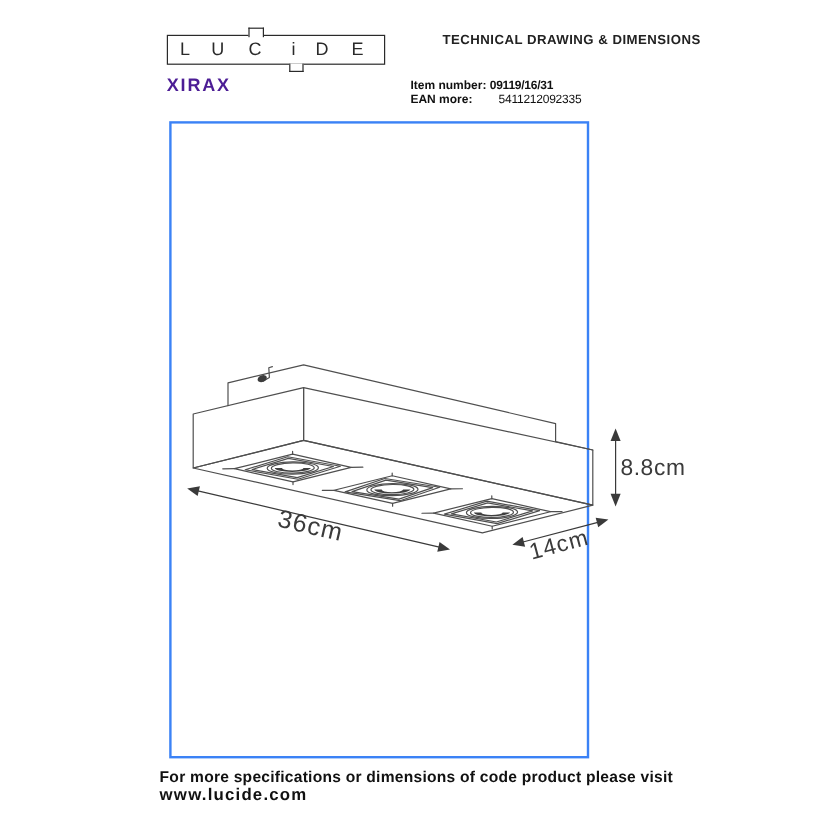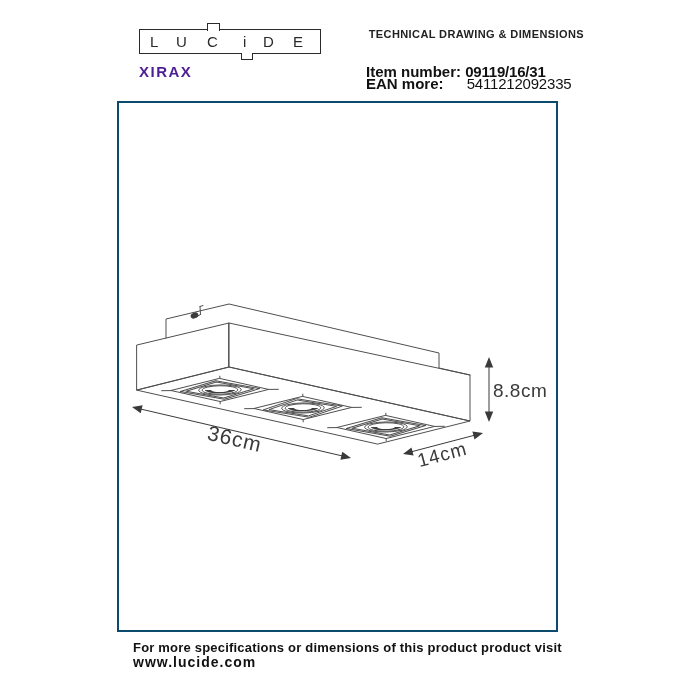--- a/index.html
+++ b/index.html
@@ -22,29 +22,29 @@
     background:#fff; border:1.5px solid #2a2a2a; border-top:none;
   }
   .product-name{
     position:absolute; left:139px; top:63px; font-size:15px; font-weight:bold;
     letter-spacing:1.5px; color:#4c1d95;
   }
   .doc-title{
     position:absolute; right:116px; top:28px; font-size:11px; font-weight:bold;
     letter-spacing:0.4px; color:#222;
   }
-  .codes{ position:absolute; left:342px; top:66px; font-size:15px; color:#111; line-height:12px;margin-left:24px; }
+  .codes{ position:absolute; left:342px; top:66px; font-size:10px; color:#111; line-height:12px; }
   .codes .row span.lbl{ font-weight:bold; }
   .codes .row.item span.val{ font-weight:bold; letter-spacing:-0.2px; }
   .codes .row.ean span.val{ font-weight:normal; letter-spacing:-0.2px;padding-left:19px; }
 
   
   .frame{
-    position:absolute; left:117px; top:101px; width:441px; height:531px;
-    border:2px solid #0c4a6e; background:#fff;
+    position:absolute; left:141px; top:101px; width:350px; height:531px;
+    border:2px solid #3b82f6; background:#fff;
   }
   .frame svg{ position:absolute; left:0; top:0; }
   .dim-label{ position:absolute; color:#3b3b3b; white-space:nowrap; }
   .dim-height{ left:374px; top:277px; font-size:19px; letter-spacing:0.5px; }
   .dim-length{ left:88px; top:324px; font-size:21px; letter-spacing:1px; transform:rotate(13deg); }
   .dim-depth{ left:298px; top:341px; font-size:19px; letter-spacing:1px; transform:rotate(-15deg); }
 
   
   .footer-note{
     position:absolute; left:133px; top:640px; font-size:13px; font-weight:bold;
@@ -150,14 +150,14 @@
         <polygon points="364,330 353.4,328.4 355.5,336.4" fill="#3a3a3a" stroke="none"></polygon>
       </g>
     </g>
   </svg>
 
   <div class="dim-label dim-height">8.8cm</div>
   <div class="dim-label dim-length">36cm</div>
   <div class="dim-label dim-depth">14cm</div>
 </div>
 
-<div class="footer-note">For more specifications or dimensions of this product product visit</div>
+<div class="footer-note">For more specifications or dimensions of code product please visit</div>
 <div class="footer-site">www.lucide.com</div>
 
 </body></html>

